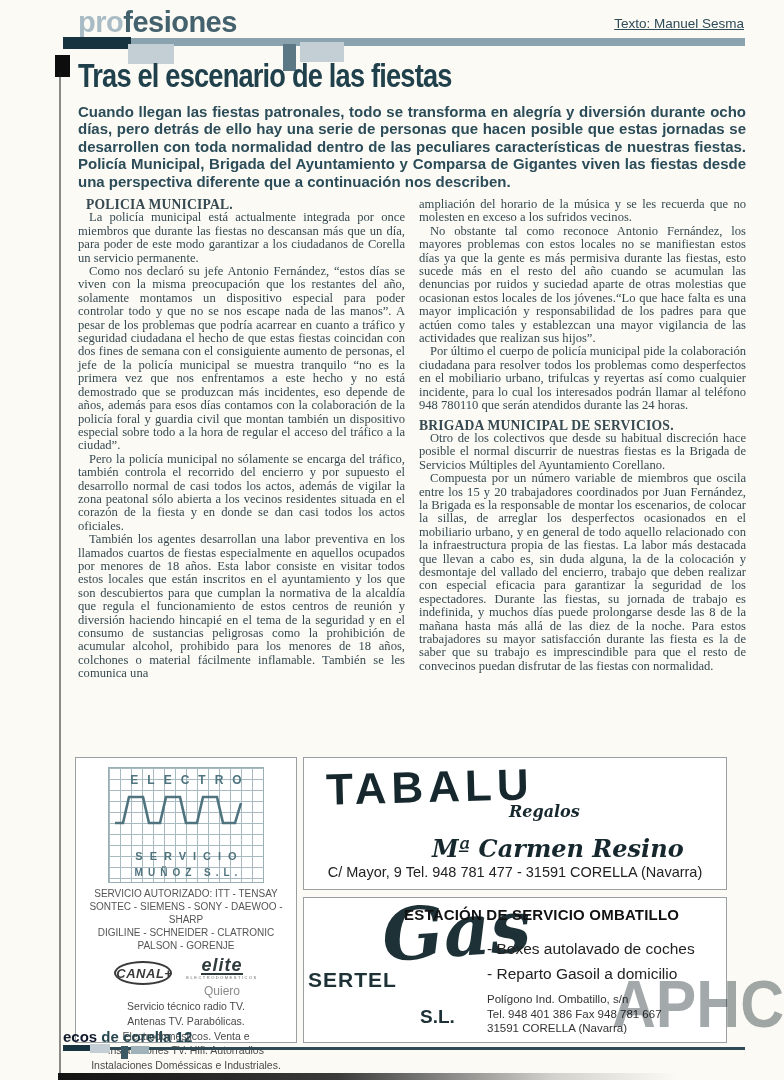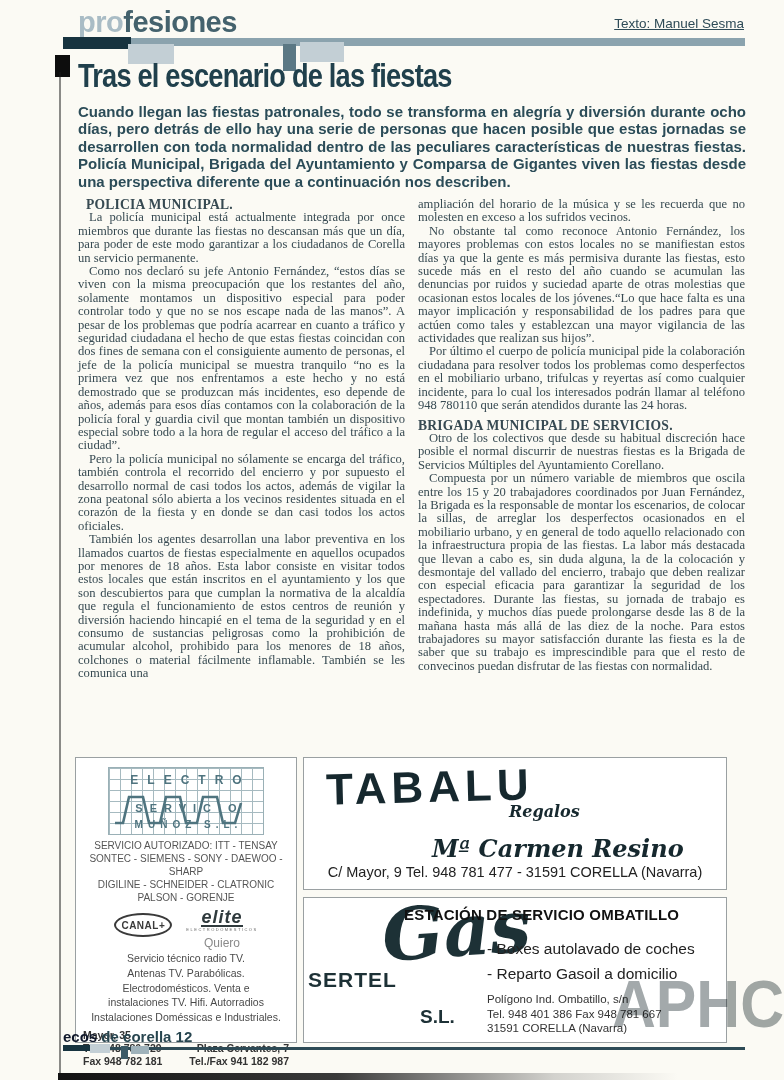--- a/index.html
+++ b/index.html
@@ -28,50 +28,50 @@
   }
   .intro {
     position:absolute; left:78px; top:103px; width:668px;
     font-size:15px; font-weight:bold; line-height:17.4px;
     color:#2b4c58; text-align:justify;
   }
   
   .article {
     position:absolute; left:78px; top:198px; width:668px; height:552px;
     font-family:"Liberation Serif", serif; font-size:12.6px; line-height:13.4px;
-    color:#374a52; text-align:justify; display:flex; gap:13px;
+    color:#374a52; text-align:justify; display:flex; gap:13px;justify-content:space-between;
   }
   .col { width:327px; }
   .article p { text-indent:11px; }
   .article p.noindent { text-indent:0; }
   .art-h { font-weight:bold; font-size:13.6px; letter-spacing:0.2px; }
   .art-h.ind { text-indent:8px; }
   .art-h.mt { margin-top:6px; }
   
   .ad { position:absolute; background:#fff; border:1px solid #9aa0a2; }
   
   #ad-electro { left:75px; top:757px; width:222px; height:286px; text-align:center; color:#4a4a4a; }
   .egrid {
-    position:relative; width:156px; height:68px; margin:9px auto 4px;
+    position:relative; width:156px; height:116px; margin:9px auto 4px;
     border:1px solid #9ab0b6;
     background-image:
       repeating-linear-gradient(to right,  #a6bac0 0 1px, transparent 1px 11px),
       repeating-linear-gradient(to bottom, #a6bac0 0 1px, transparent 1px 11px);
   }
   .egrid .t { position:absolute; width:100%; color:#4f747f; font-weight:bold; }
   .e1 { top:5px;  font-size:12px; letter-spacing:9px;  text-indent:9px; }
   .e2 { bottom:20px; font-size:11px; letter-spacing:7px; text-indent:7px; }
   .e3 { bottom:4px;  font-size:10px; letter-spacing:5px; text-indent:5px; }
   .egrid svg { position:absolute; left:4px; top:22px; }
   .eline { font-size:10px; line-height:13px; color:#555; }
   .elogos { display:flex; justify-content:center; align-items:flex-start; gap:14px; margin:5px 0 2px; }
   .canal {
     display:inline-block; margin-top:4px; width:58px; height:24px; line-height:21px;
     border:2.5px solid #3a3a3a; border-radius:50%;
-    font-size:10px; font-weight:bold; color:#3a3a3a; letter-spacing:0.5px;
+    font-size:13px; font-weight:bold; font-style:italic; color:#3a3a3a; letter-spacing:0.5px;
   }
   .elitebox { display:flex; flex-direction:column; align-items:center; }
   .elite { font-size:18px; font-weight:bold; font-style:italic; color:#2f3a3d; letter-spacing:1px; border-bottom:2px solid #2f3a3d; line-height:16px; }
   .elitesub { font-size:4px; letter-spacing:1.5px; color:#666; }
   .quiero { margin-top:4px; font-size:12px; color:#8a8a8a; }
   .eserv { font-size:10.5px; line-height:12.8px; color:#4a4a4a; margin-top:2px; }
   .eaddr { display:flex; justify-content:space-between; padding:0 7px; margin-top:5px; font-size:10.5px; font-weight:bold; line-height:13px; color:#333; }
   .eaddr .r { text-align:right; }
   .eaddr .l { text-align:left; }
   

